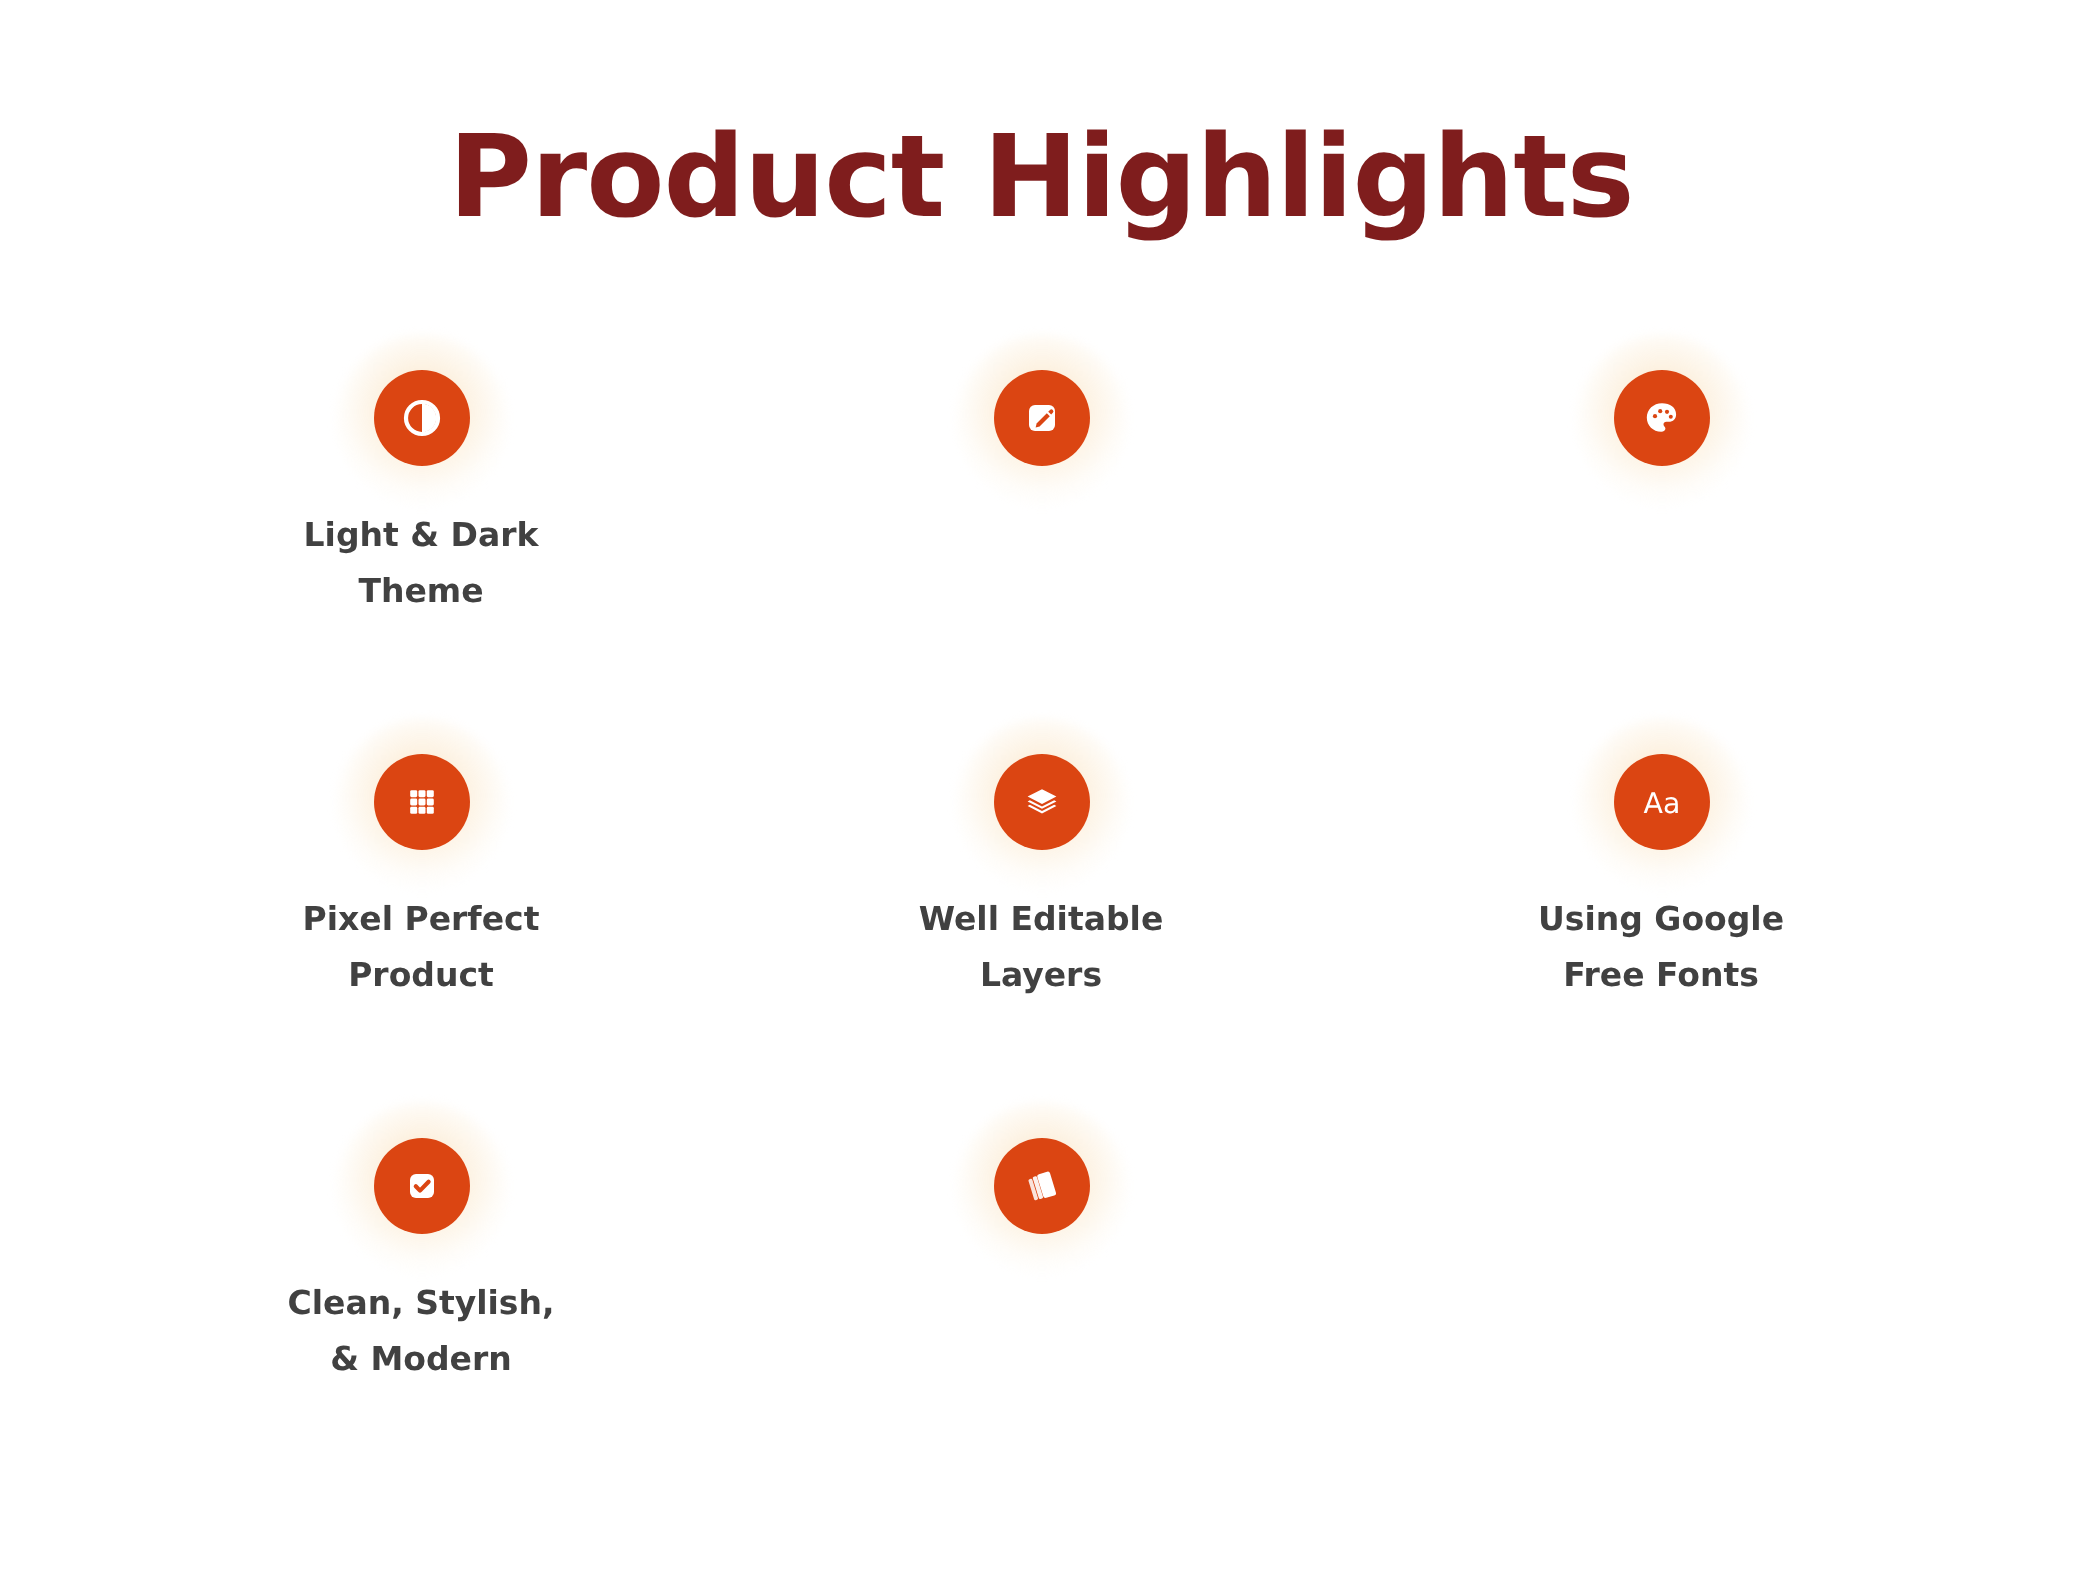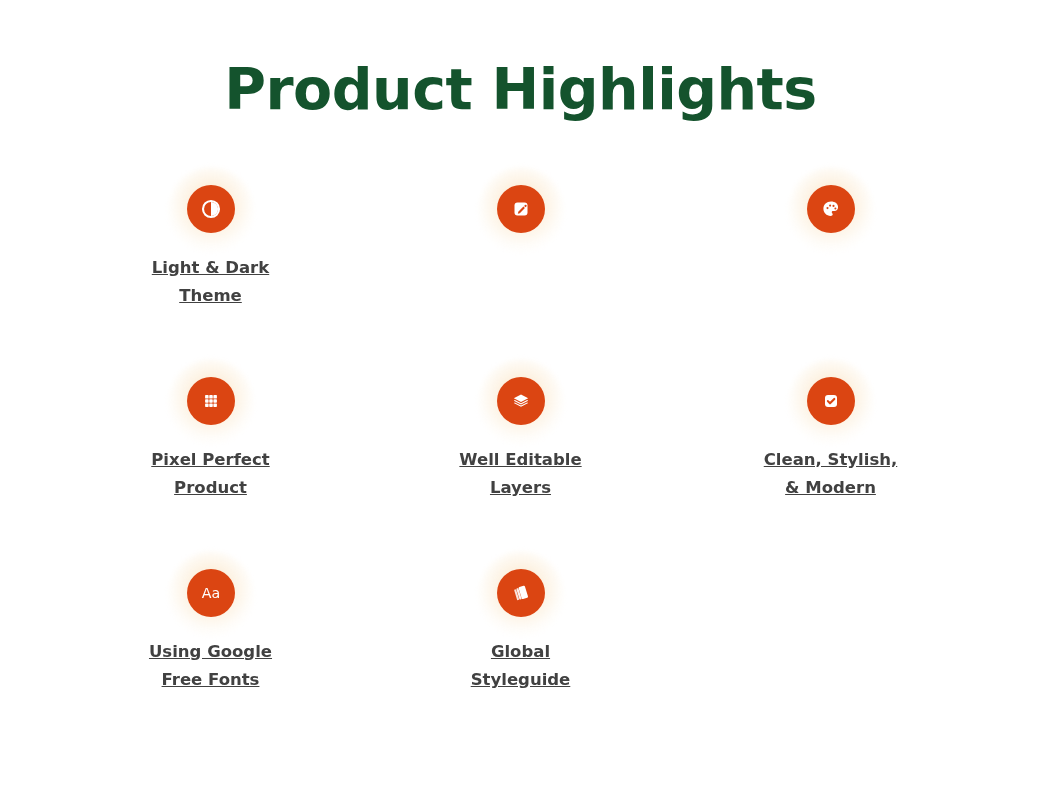--- a/index.html
+++ b/index.html
@@ -23,21 +23,21 @@
   }
 
   .page-title {
     text-align: center;
     margin: 0;
     padding-top: 58px;
     font-family: "DejaVu Sans", "Liberation Sans", sans-serif;
     font-size: 57px;
     font-weight: 700;
     letter-spacing: -0.5px;
-    color: #14532d;
+    color: #7f1d1d;
     line-height: 1.1;
   }
 
   .grid {
     margin: 0 auto;
     padding-top: 64px;
     width: 930px;
     display: grid;
     grid-template-columns: repeat(3, 1fr);
     grid-template-rows: repeat(3, 192px);
@@ -92,21 +92,20 @@
 
   .feature-label {
     margin-top: 21px;
     text-align: center;
     font-family: "DejaVu Sans", "Liberation Sans", sans-serif;
     font-size: 16.5px;
     font-weight: 700;
     color: #414141;
     line-height: 1.72;
     white-space: pre-line;
-    text-decoration: underline;
   }
 </style>
 </head>
 <body>
 
 <div class="page">
 
   <h1 class="page-title">Product Highlights</h1>
 
   <div class="grid">
@@ -198,59 +197,57 @@
       </div>
       <div class="feature-label">Well Editable
 Layers</div>
     </div>
 
     <div class="feature">
       <div class="icon-wrap">
         <div class="icon-glow"></div>
         <div class="icon-circle">
           <span>
+            <svg width="26" height="24" viewBox="0 0 26 24">
+              <text x="13" y="17.4" text-anchor="middle" font-family="DejaVu Sans, Liberation Sans, sans-serif" font-size="14.2" font-weight="400" fill="#ffffff">Aa</text>
+            </svg>
+          </span>
+        </div>
+      </div>
+      <div class="feature-label">Using Google
+Free Fonts</div>
+    </div>
+
+    <div class="feature">
+      <div class="icon-wrap">
+        <div class="icon-glow"></div>
+        <div class="icon-circle">
+          <span>
             <svg width="24" height="24" viewBox="0 0 24 24">
               <rect x="6.0" y="6.0" width="12" height="12" rx="3" fill="#ffffff"></rect>
               <path d="M8.9 12.1 L11.0 14.3 L15.3 9.9" fill="none" stroke="#DB4512" stroke-width="2.1" stroke-linecap="round" stroke-linejoin="round"></path>
             </svg>
           </span>
         </div>
       </div>
       <div class="feature-label">Clean, Stylish,
 &amp; Modern</div>
-    </div>
-
-    <div class="feature">
-      <div class="icon-wrap">
-        <div class="icon-glow"></div>
-        <div class="icon-circle">
-          <span>
-            <svg width="26" height="24" viewBox="0 0 26 24">
-              <text x="13" y="17.4" text-anchor="middle" font-family="DejaVu Sans, Liberation Sans, sans-serif" font-size="14.2" font-weight="400" fill="#ffffff">Aa</text>
-            </svg>
-          </span>
-        </div>
-      </div>
-      <div class="feature-label">Using Google
-Free Fonts</div>
     </div>
 
     <div class="feature">
       <div class="icon-wrap">
         <div class="icon-glow"></div>
         <div class="icon-circle">
           <span>
             <svg width="24" height="24" viewBox="0 0 24 24">
               <g transform="rotate(-17 12 12)">
                 <rect x="6.3" y="6.9" width="2.0" height="11.0" rx="0.7" fill="#ffffff" opacity="0.85"></rect>
                 <rect x="8.7" y="6.4" width="2.2" height="11.6" rx="0.7" fill="#ffffff" opacity="0.92"></rect>
                 <rect x="11.1" y="5.9" width="6.6" height="12.4" rx="1.2" fill="#ffffff"></rect>
               </g>
             </svg>
           </span>
         </div>
       </div>
-      <div class="feature-label">Global
-Styleguide</div>
     </div>
 
   </div>
 </div>
 
 </body></html>

